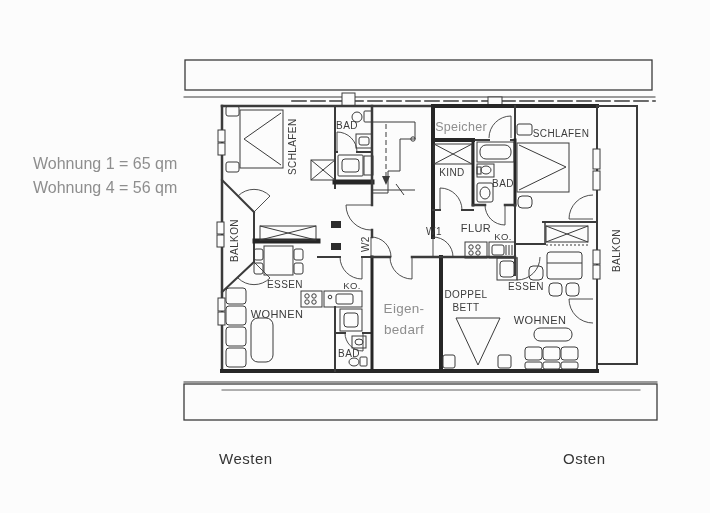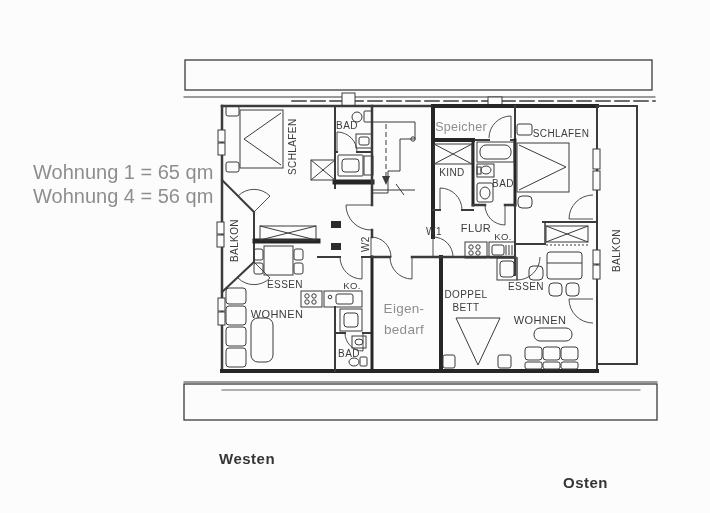--- a/index.html
+++ b/index.html
@@ -2,29 +2,29 @@
 <html><head>
 <meta charset="utf-8">
 <style>
   html,body{margin:0;padding:0;}
   body{
     width:710px;height:513px;position:relative;overflow:hidden;
     background:#fcfcfc;
     font-family:"Liberation Sans",sans-serif;
   }
   .note-block{
-    position:absolute;left:33px;top:160px;
-    font-size:20px;line-height:24px;color:#8e8e8e;
+    position:absolute;left:33px;top:152px;
+    font-size:16px;line-height:24px;color:#8e8e8e;
   }
   .compass{
     position:absolute;top:450px;
-    font-size:15px;font-weight:bold;color:#353535;letter-spacing:.5px;
+    font-size:15px;font-weight:normal;color:#353535;letter-spacing:.5px;
   }
   .compass.west{left:219px;}
-  .compass.east{left:563px;margin-top:24px;}
+  .compass.east{left:563px;}
   svg{position:absolute;left:0;top:0;}
   .w{stroke:#3b3b3b;fill:none;stroke-linecap:square;}
   .wd{stroke:#262626;fill:none;stroke-linecap:square;}
   .f{stroke:#3b3b3b;fill:none;stroke-width:1;}
   .ffill{fill:#fcfcfc;stroke:#3b3b3b;stroke-width:1;}
   .door{stroke:#3b3b3b;fill:none;stroke-width:0.9;}
   .lbl{font-family:"Liberation Sans",sans-serif;font-size:10px;fill:#3b3b3b;letter-spacing:.4px;}
   .lbl-sm{font-size:9.5px;}
   .lbl-lg{font-size:11px;}
   .muted{font-family:"Liberation Sans",sans-serif;fill:#8e8e8e;letter-spacing:.3px;}

